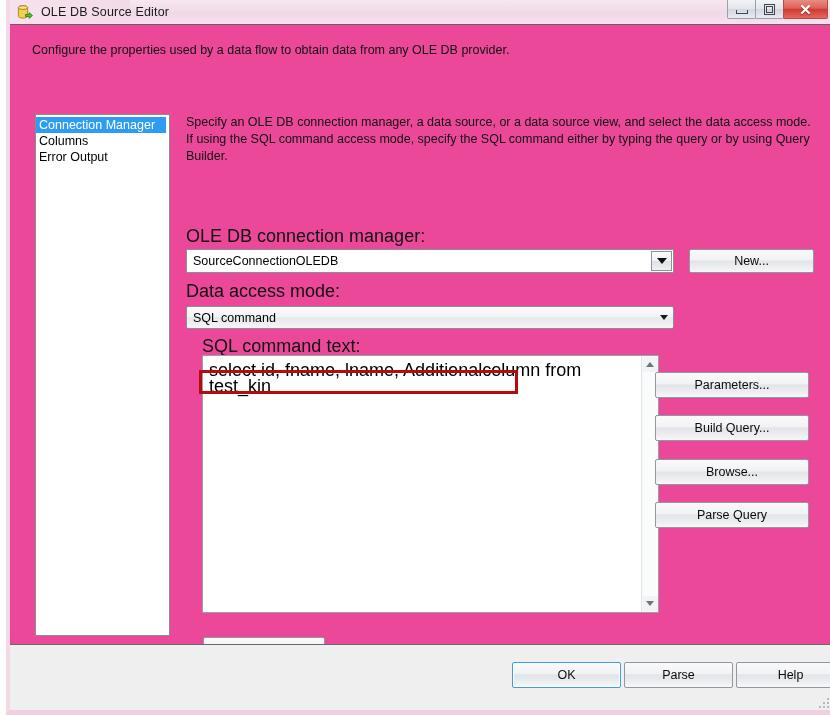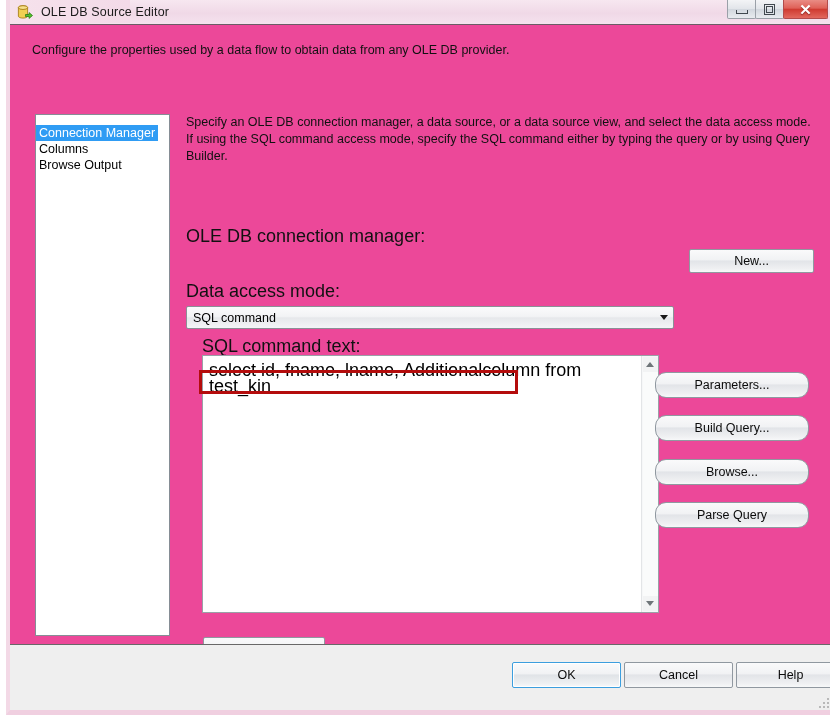--- a/index.html
+++ b/index.html
@@ -149,22 +149,21 @@
     line-height: 16px;
     padding-left: 3px;
     font-size: 12.5px;
     color: #000;
     white-space: nowrap;
   }
   .side-item.selected {
     background: #2f9cf4;
     color: #ffffff;
     display: inline-block;
-    padding-right: 3px;
-    margin-top: 8px;
+    padding-right: 11px;
   }
 
   
   .pane {
     position: absolute;
     left: 176px;
     top: 89px;
     right: 18px;
     bottom: 0;
   }
@@ -347,21 +346,20 @@
   .btn-new {
     position: absolute;
     left: 503px; top: 135px;
     width: 125px; height: 24px;
   }
   .side-btn {
     position: absolute;
     left: 469px;
     width: 154px;
     height: 26px;
-    border-radius: 11px;
   }
   .b-params  { top: 258px; }
   .b-build   { top: 301px; }
   .b-browse  { top: 345px; }
   .b-parse   { top: 388px; text-align: center; }
 
   .btn-preview {
     position: absolute;
     left: 17px;
     top: 523px;
@@ -439,29 +437,35 @@
 
   <div class="content">
 
     <div class="page-desc">Configure the properties used by a data flow to obtain data from any OLE DB provider.</div>
 
     <div class="sidebar">
       <div>
         <span class="side-item selected">Connection Manager</span>
       </div>
       <div class="side-item">Columns</div>
-      <div class="side-item">Browse Output</div>
+      <div class="side-item">Error Output</div>
     </div>
 
     <div class="pane">
 
       <div class="intro">Specify an OLE DB connection manager, a data source, or a data source view, and select the data access mode. If using the SQL command access mode, specify the SQL command either by typing the query or by using Query Builder.</div>
 
       <div class="label lbl-conn">OLE DB connection manager:</div>
 
+      <div class="combo-edit">
+        <span class="val">SourceConnectionOLEDB</span>
+        <span class="arrowbtn">
+          <span class="tri-down"></span>
+        </span>
+      </div>
 
       <button class="btn btn-new">New...</button>
 
       <div class="label lbl-mode">Data access mode:</div>
 
       <div class="combo-list">
         <span class="val">SQL command</span>
         <span class="smalltri">
           <span class="tri-down-sm"></span>
         </span>
@@ -488,21 +492,21 @@
       <button class="btn side-btn b-parse">Parse Query</button>
 
       <button class="btn btn-preview">Preview...</button>
     </div>
 
     <div class="annot"></div>
   </div>
 
   <div class="footer">
     <button class="btn btn-ok">OK</button>
-    <button class="btn btn-cancel">Cancel</button>
+    <button class="btn btn-cancel">Parse</button>
     <button class="btn btn-help">Help</button>
 
     <span class="resize-grip">
       <i style="right:0;bottom:0"></i>
         <i style="right:4px;bottom:0"></i>
         <i style="right:8px;bottom:0"></i>
       <i style="right:0;bottom:4px"></i>
         <i style="right:4px;bottom:4px"></i>
       <i style="right:0;bottom:8px"></i>
     </span>

